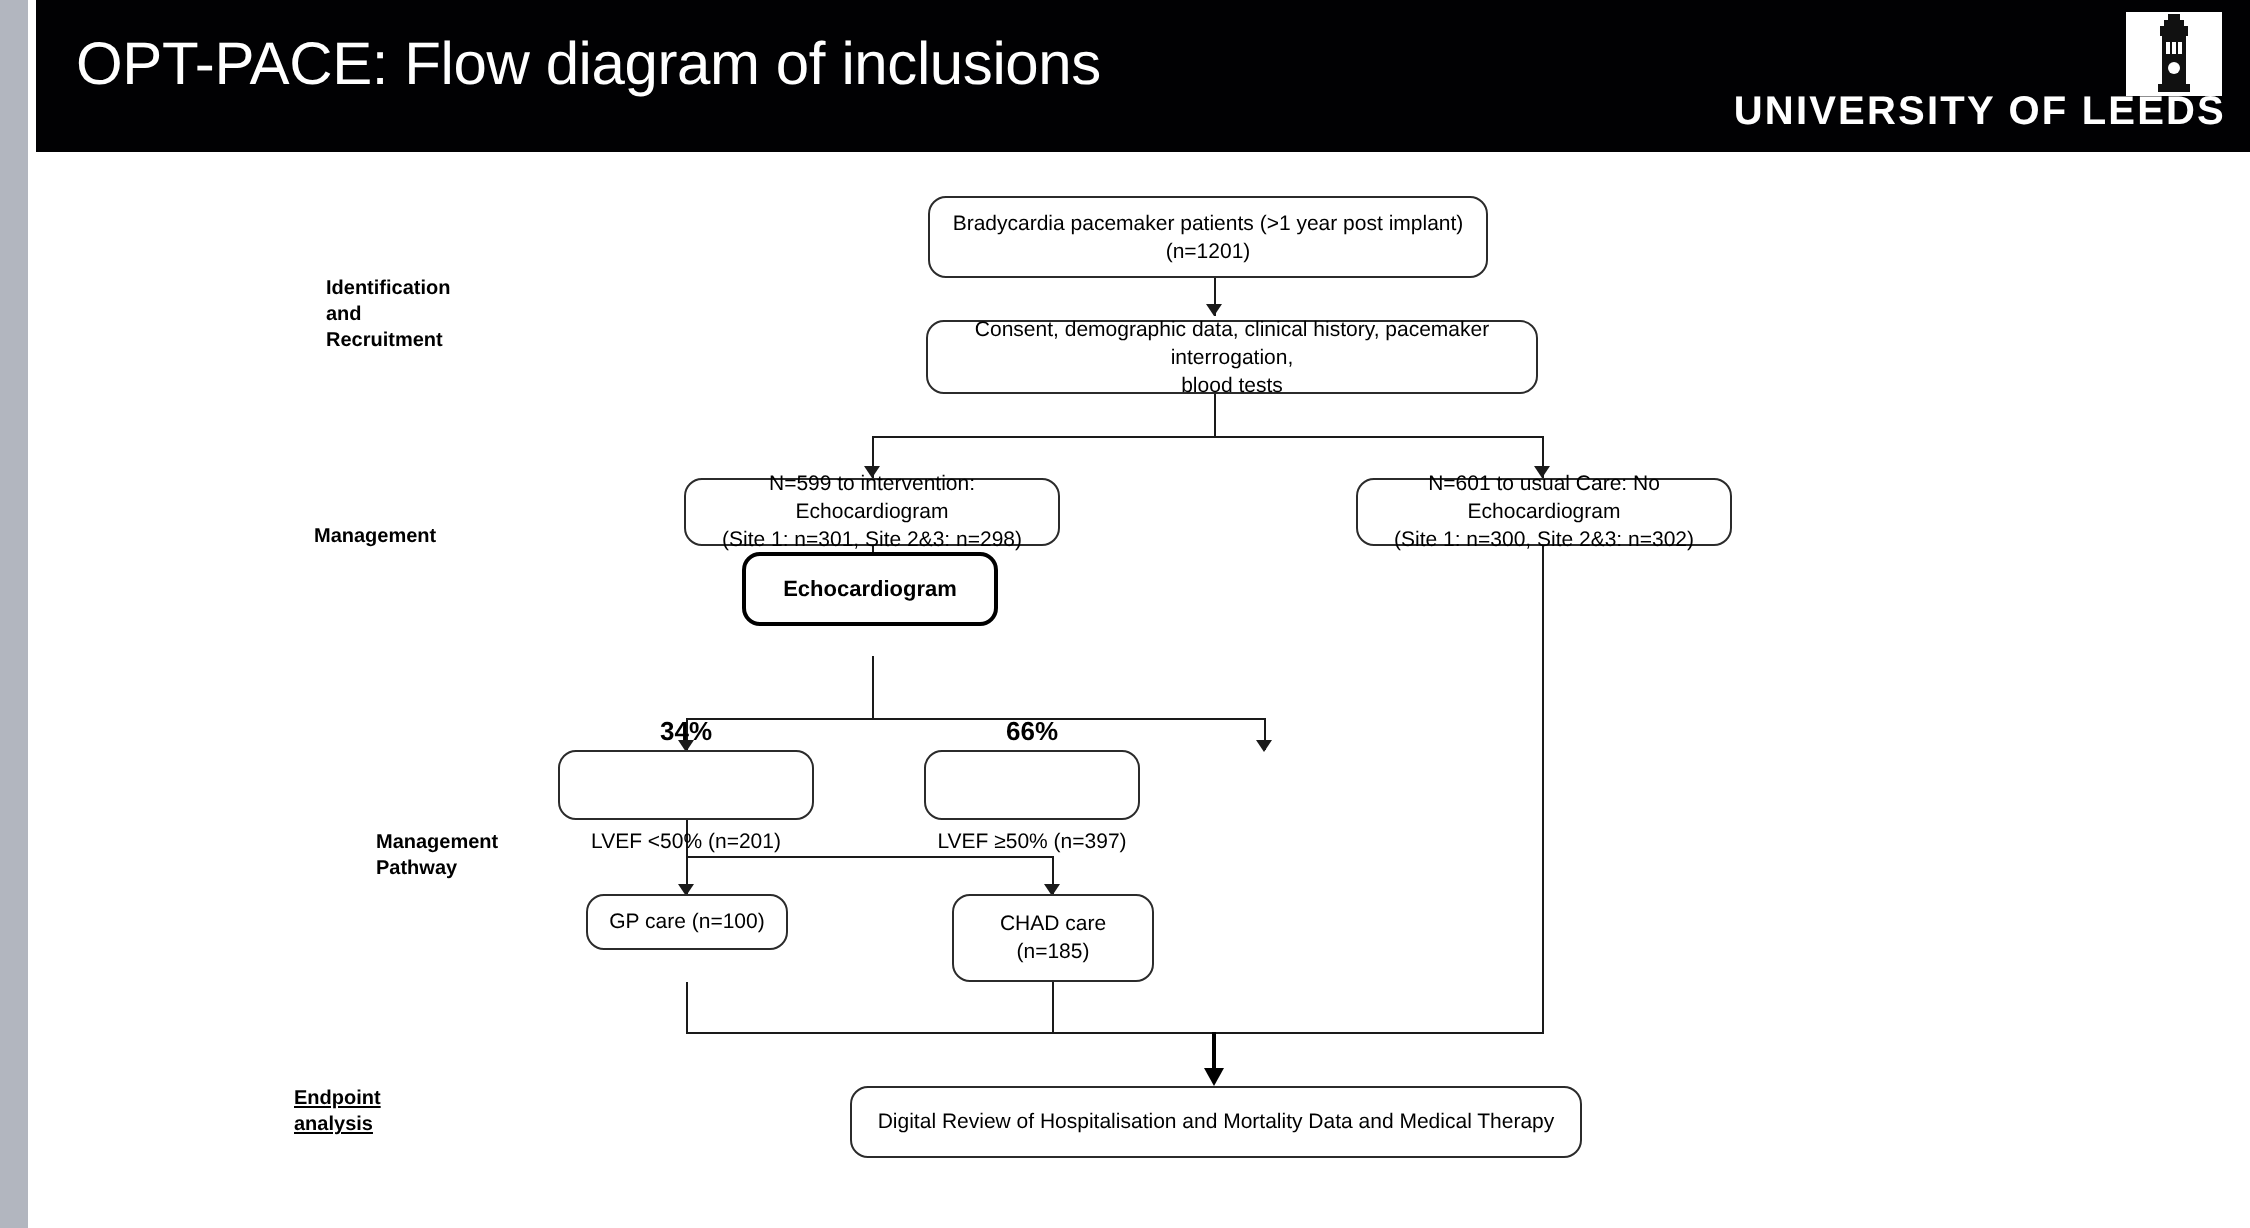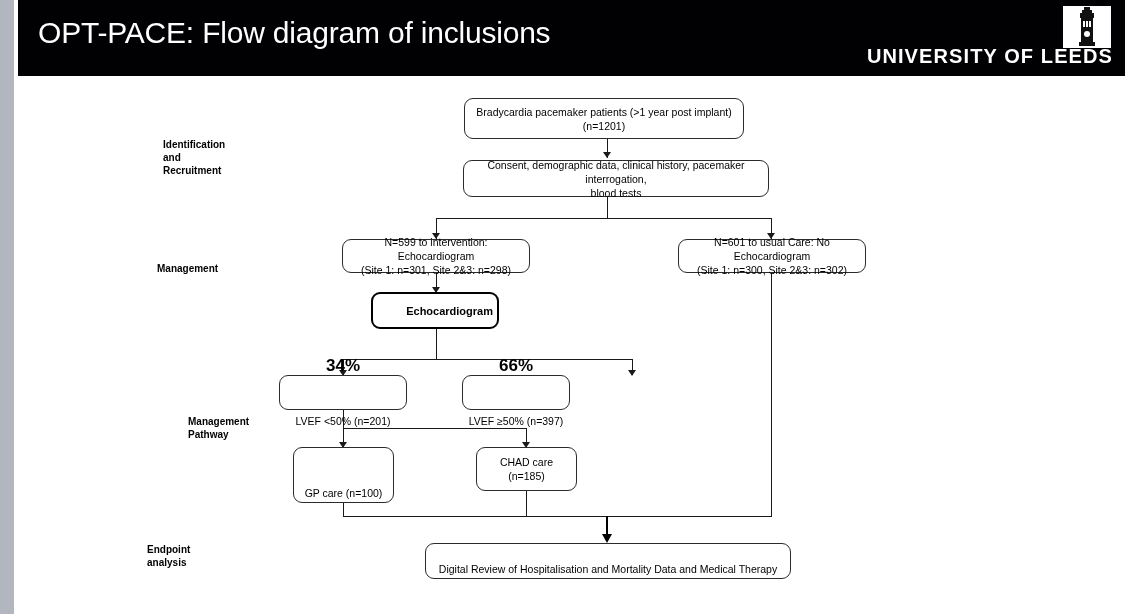--- a/index.html
+++ b/index.html
@@ -91,21 +91,21 @@
     color: #000000;
     line-height: 14px;
     padding: 2px 4px;
   }
   .node.thick {
     border: 2px solid #000000;
     font-weight: bold;
     font-size: 11px;
   }
   .node .big {
-    font-size: 17px;
+    font-size: 13px;
     font-weight: bold;
     line-height: 17px;
   }
   .node .sub {
     font-size: 10.5px;
     font-weight: normal;
     line-height: 14px;
     margin-top: 40px;
   }
   
@@ -168,21 +168,21 @@
     <div>Recruitment</div>
   </div>
 
   <div class="stage-label center" style="left:157px; top:262px;">Management</div>
 
   <div class="stage-label left" style="left:188px; top:415px;">
     <div>Management</div>
     <div>Pathway</div>
   </div>
 
-  <div class="stage-label center" style="left:147px; top:543px;">
+  <div class="stage-label center" style="left:147px; top:543px;text-decoration:underline;">
     <div>Endpoint</div>
     <div>analysis</div>
   </div>
 
   <div class="vline" style="left:607px; top:139px; height:19px;"></div>
   <div class="arrow-head" style="left:603px; top:152px;"></div>
 
   <div class="vline" style="left:607px; top:196px; height:23px;"></div>
   <div class="hline" style="left:436px; top:218px; width:336px;"></div>
   <div class="vline" style="left:436px; top:218px; height:21px;"></div>
@@ -227,39 +227,39 @@
   <div class="node" style="left:342px; top:239px; width:188px; height:34px;">
     <div>N=599 to intervention: Echocardiogram</div>
     <div>(Site 1: n=301, Site 2&amp;3: n=298)</div>
   </div>
 
   <div class="node" style="left:678px; top:239px; width:188px; height:34px;">
     <div>N=601 to usual Care: No Echocardiogram</div>
     <div>(Site 1: n=300, Site 2&amp;3: n=302)</div>
   </div>
 
-  <div class="node thick" style="left:371px; top:292px; width:128px; height:37px;align-items:flex-end;">
+  <div class="node thick" style="left:371px; top:276px; width:128px; height:37px;">
     <div>Echocardiogram</div>
   </div>
 
   <div class="node" style="left:279px; top:375px; width:128px; height:35px;">
     <div class="big">34%</div>
     <div class="sub">LVEF &lt;50% (n=201)</div>
   </div>
 
   <div class="node" style="left:462px; top:375px; width:108px; height:35px;">
     <div class="big">66%</div>
     <div class="sub">LVEF ≥50% (n=397)</div>
   </div>
 
-  <div class="node" style="left:293px; top:447px; width:101px; height:56px;justify-content:flex-end;">
+  <div class="node" style="left:293px; top:447px; width:101px; height:28px;">
     <div>GP care (n=100)</div>
   </div>
 
   <div class="node" style="left:476px; top:447px; width:101px; height:44px;">
     <div>CHAD care (n=185)</div>
   </div>
 
-  <div class="node" style="left:425px; top:543px; width:366px; height:36px;justify-content:flex-end;">
+  <div class="node" style="left:425px; top:543px; width:366px; height:36px;">
     <div>Digital Review of Hospitalisation and Mortality Data and Medical Therapy</div>
   </div>
 
 </div>
 
 </body></html>

